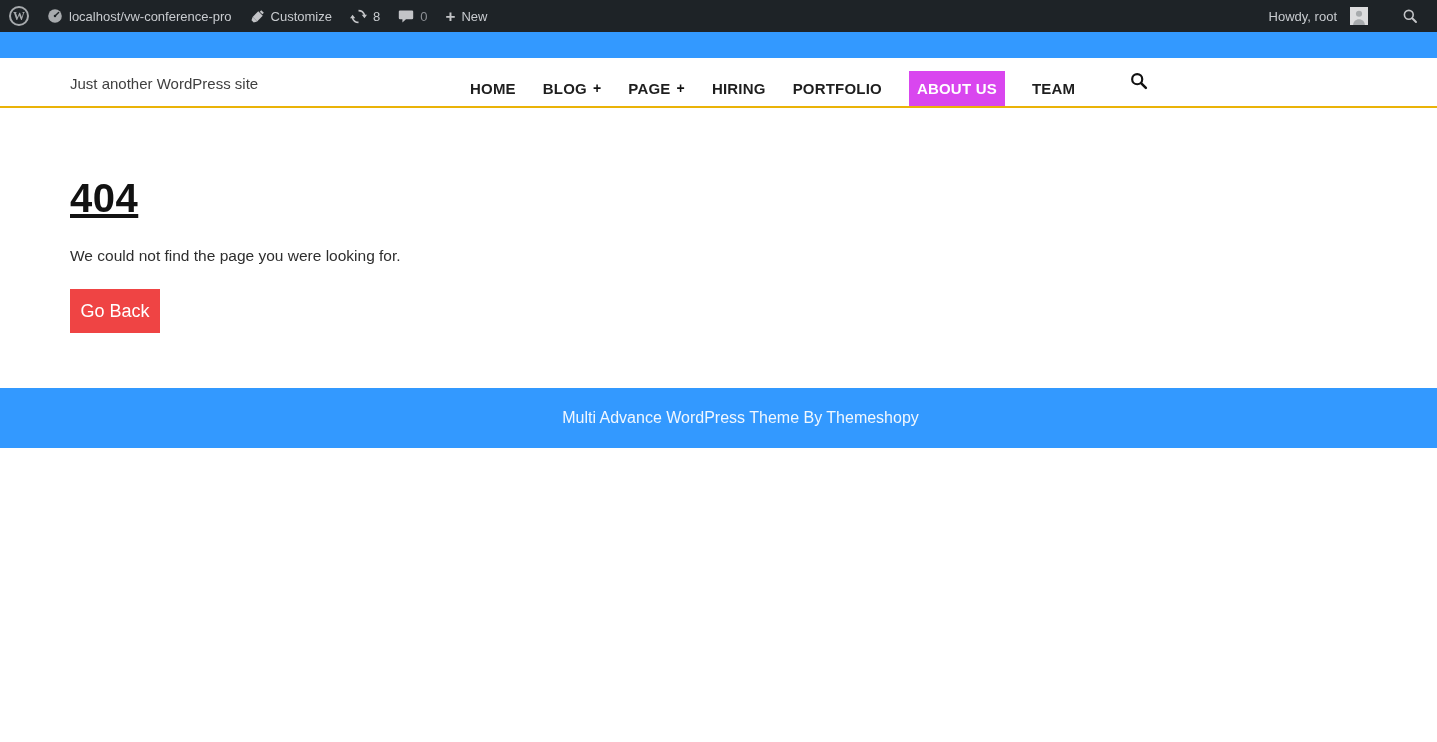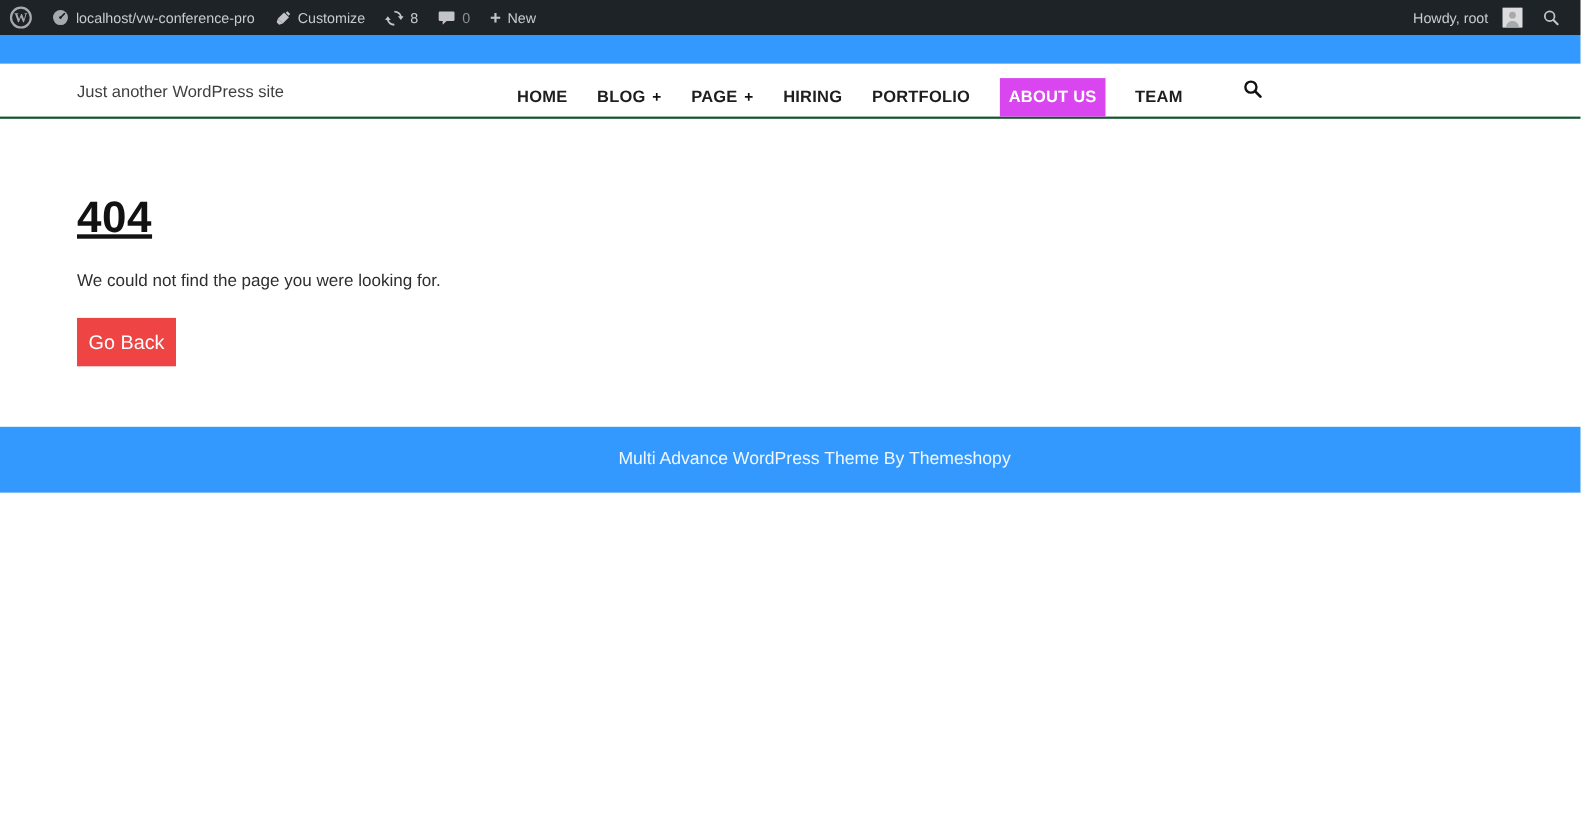--- a/index.html
+++ b/index.html
@@ -3,36 +3,36 @@
 <meta charset="utf-8">
 <style>
   * { box-sizing: border-box; margin: 0; padding: 0; }
   html, body { width: 1437px; height: 742px; background: #fff;
     font-family: "Liberation Sans", sans-serif; overflow: hidden; }
 
   
   .admin-bar { height: 32px; background: #1e2327; color: #c3c4c7;
     display: flex; align-items: center; font-size: 13px; position: relative; }
   .ab-left { display: flex; align-items: center; height: 100%; }
-  .ab-right { margin-left: auto; display: flex; align-items: center; height: 100%; padding-right: 10px; }
+  .ab-right { margin-left: auto; display: flex; align-items: center; height: 100%; padding-right: 10px; gap: 16px; }
   .ab-item { display: flex; align-items: center; gap: 6px; padding: 0 9px; height: 100%;
     color: #c8cbcf; cursor: pointer; white-space: nowrap; }
   .wp-logo-circle { width: 20px; height: 20px; border: 2px solid #a7aaad; border-radius: 50%;
     display: flex; align-items: center; justify-content: center;
     font-family: "Liberation Serif", serif; font-weight: bold; font-size: 12px; color: #a7aaad; }
   .ab-icon { display: inline-flex; align-items: center; }
   .dim { color: #8c8f94; }
   .ab-plus { font-size: 17px; font-weight: bold; color: #c3c4c7; line-height: 1; }
   .avatar { width: 18px; height: 18px; background: #dcdcde; display: inline-block; margin-left: 7px; }
 
   
   .top-strip { height: 26px; background: #3399ff; }
 
   
-  .site-header { height: 50px; background: #fff; border-bottom: 2px solid #14532d; position: relative; }
+  .site-header { height: 50px; background: #fff; border-bottom: 2px solid #eab308; position: relative; }
   .tagline { position: absolute; left: 70px; top: 17px; font-size: 15px; color: #3f3f3f; }
   .main-nav { position: absolute; left: 470px; top: 0; height: 60px;
     display: flex; align-items: center; gap: 27px; }
   .nav-item { font-size: 15px; font-weight: bold; color: #1e1e1e; text-decoration: none;
     display: flex; align-items: center; gap: 6px; letter-spacing: 0.2px; cursor: pointer; }
   .nav-item .plus { font-weight: bold; font-size: 14px; color: #111; }
   .nav-item.active { background: #d946ef; color: #fff; padding: 9px 8px; }
   .header-search { position: absolute; left: 1130px; top: 14px; cursor: pointer; }
 
   

